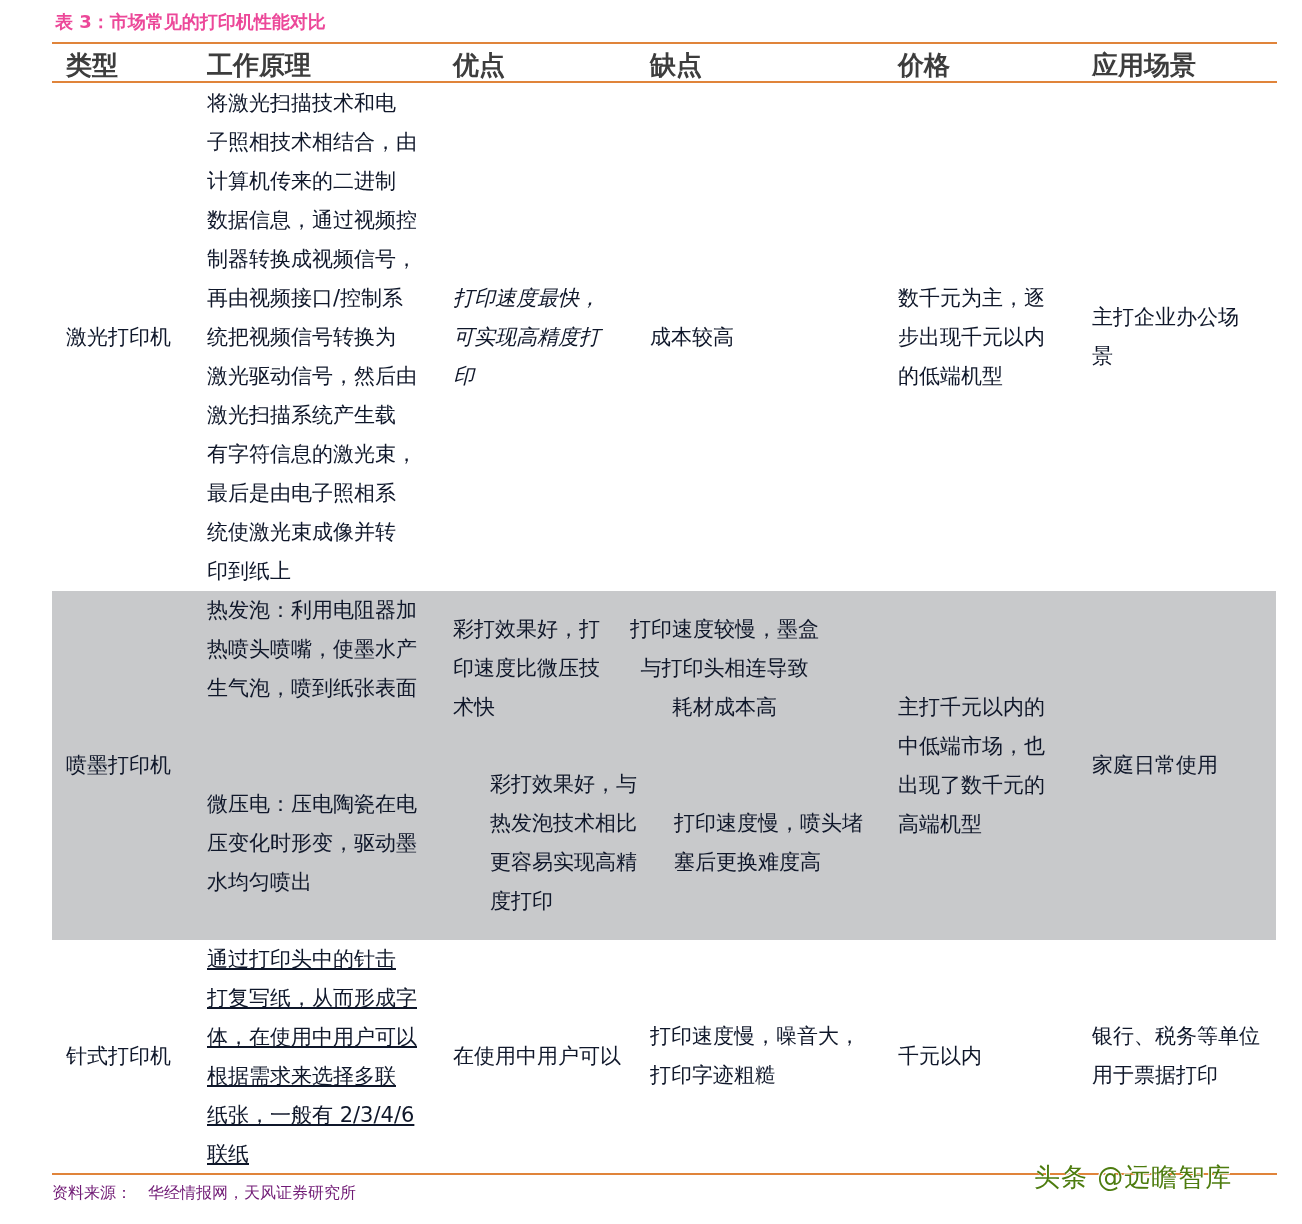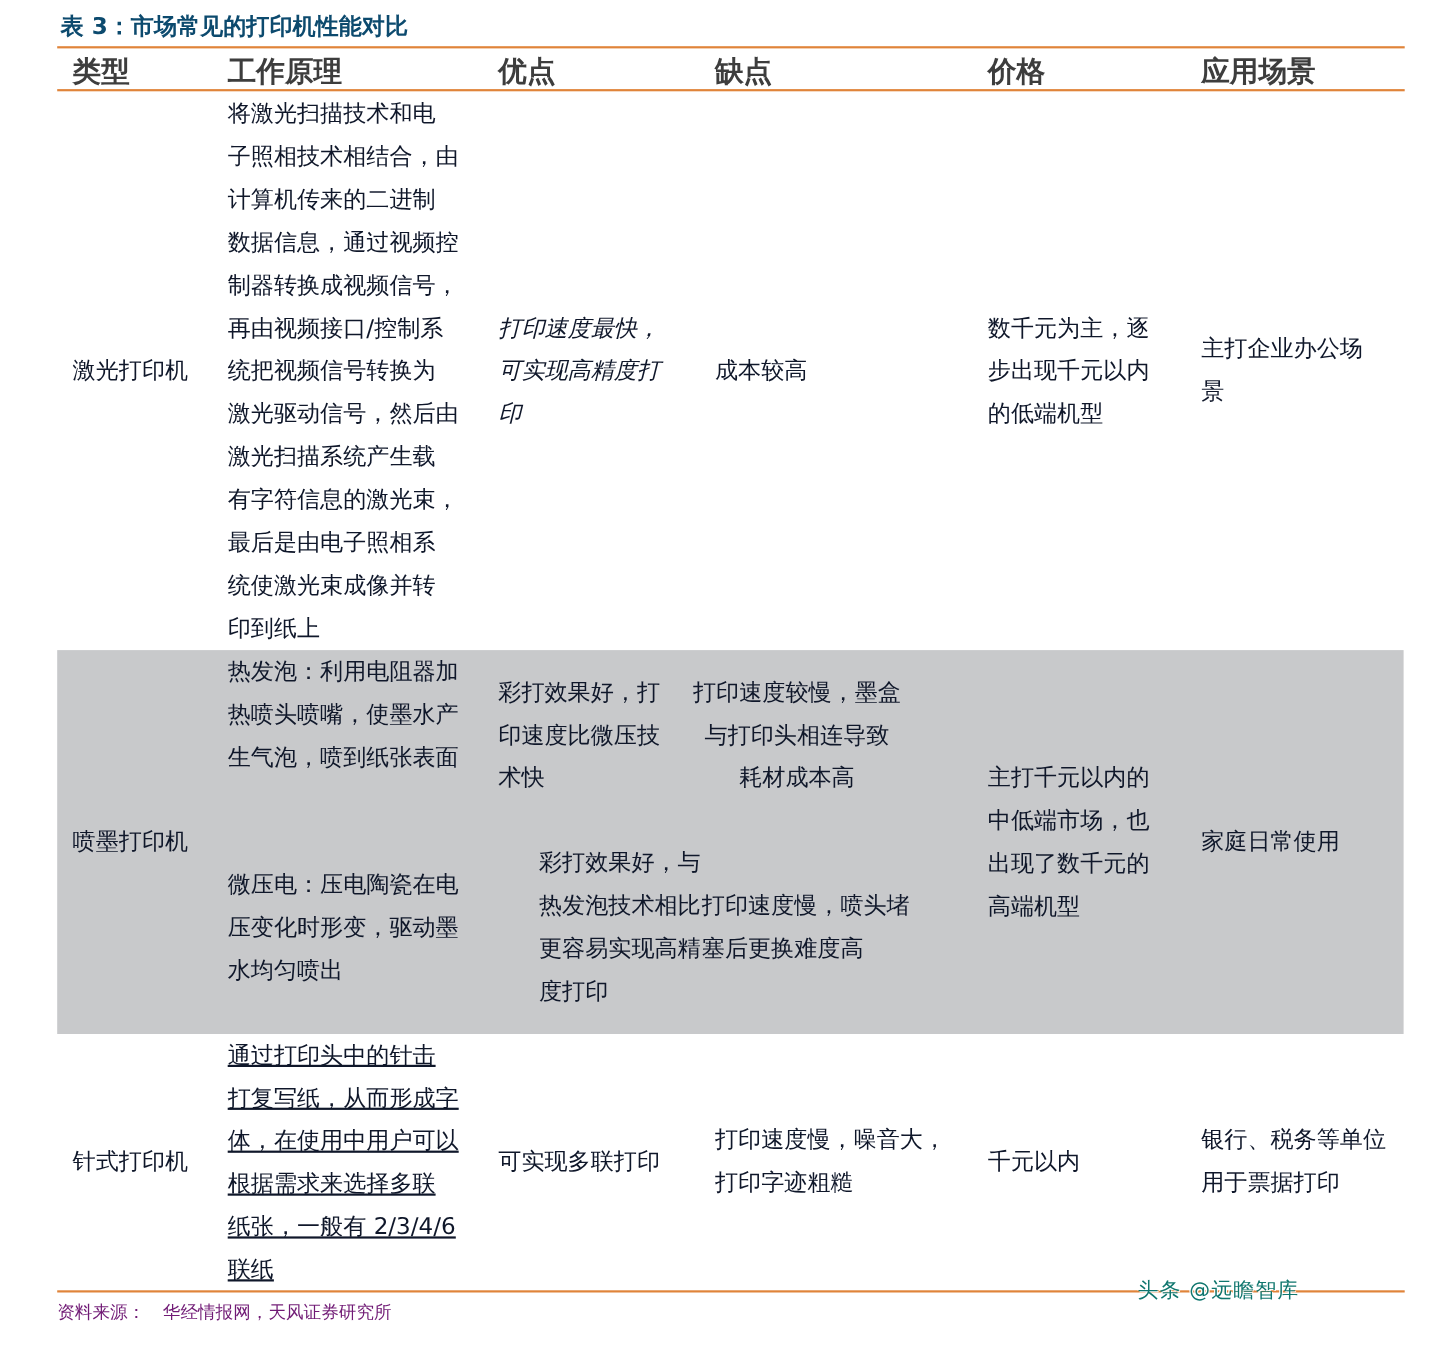--- a/index.html
+++ b/index.html
@@ -3,42 +3,42 @@
 <meta charset="utf-8">
 <style>
   html, body { margin: 0; padding: 0; background: #ffffff; }
   body {
     width: 1302px; height: 1224px; position: relative; overflow: hidden;
     font-family: "DejaVu Sans", "Liberation Sans", sans-serif;
     color: #4a4a4a;
   }
   .title {
     position: absolute; left: 55px; top: 10px;
-    font-size: 21px; font-weight: bold; color: #0c4a6e;
+    font-size: 18px; font-weight: bold; color: #ec4899;
   }
   .rule {
     position: absolute; left: 52px; width: 1225px; height: 2px; background: #e0843a;
   }
   .hdr {
     position: absolute; top: 48px; font-size: 26px; font-weight: bold; color: #3d3d3d;
   }
   .band {
     position: absolute; left: 52px; top: 591px; width: 1224px; height: 349px;
     background: #c8c9cb;
   }
   .cell {
     position: absolute; font-size: 21px; line-height: 39px; color: #0f172a;
     white-space: pre-line;
   }
   .source {
     position: absolute; left: 52px; top: 1183px; font-size: 16px; color: #701a75;
   }
   .source .gap { display: inline-block; width: 16px; }
   .watermark {
-    position: absolute; left: 1034px; top: 1160px; font-size: 19px; color: #0f766e;
+    position: absolute; left: 1034px; top: 1160px; font-size: 26px; color: #4d7c0f;
     text-shadow: 1px 1px 0 #ffffff, -1px -1px 0 #ffffff;
     letter-spacing: 1px;
   }
 </style>
 </head>
 <body>
 
 <div class="title">表 3：市场常见的打印机性能对比</div>
 
 <div class="rule" style="top:42px;"></div>
@@ -92,38 +92,38 @@
   <div class="cell" style="left:453px; top:610px;">彩打效果好，打
 印速度比微压技
 术快</div>
   <div class="cell" style="left:475px; top:765px;margin-left:15px;">彩打效果好，与
 热发泡技术相比
 更容易实现高精
 度打印</div>
   <div class="cell" style="left:630px; top:610px;text-align:center;">打印速度较慢，墨盒
 与打印头相连导致
 耗材成本高</div>
-  <div class="cell" style="left:638px; top:804px;">打印速度慢，喷头堵
+  <div class="cell" style="left:674px; top:804px;">打印速度慢，喷头堵
 塞后更换难度高</div>
   <div class="cell" style="left:898px; top:688px;">主打千元以内的
 中低端市场，也
 出现了数千元的
 高端机型</div>
   <div class="cell" style="left:1092px; top:746px;">家庭日常使用</div>
 </div>
 
 <div>
   <div class="cell" style="left:66px; top:1037px;">针式打印机</div>
   <div class="cell" style="left:207px; top:940px;text-decoration:underline;">通过打印头中的针击
 打复写纸，从而形成字
 体，在使用中用户可以
 根据需求来选择多联
 纸张，一般有 2/3/4/6
 联纸</div>
-  <div class="cell" style="left:453px; top:1037px;">可实现多联打印</div>
+  <div class="cell" style="left:453px; top:1037px;">在使用中用户可以</div>
   <div class="cell" style="left:650px; top:1017px;">打印速度慢，噪音大，
 打印字迹粗糙</div>
   <div class="cell" style="left:898px; top:1037px;">千元以内</div>
   <div class="cell" style="left:1092px; top:1017px;">银行、税务等单位
 用于票据打印</div>
 </div>
 
 <div class="rule" style="top:1173px;"></div>
 
 <div class="source">

